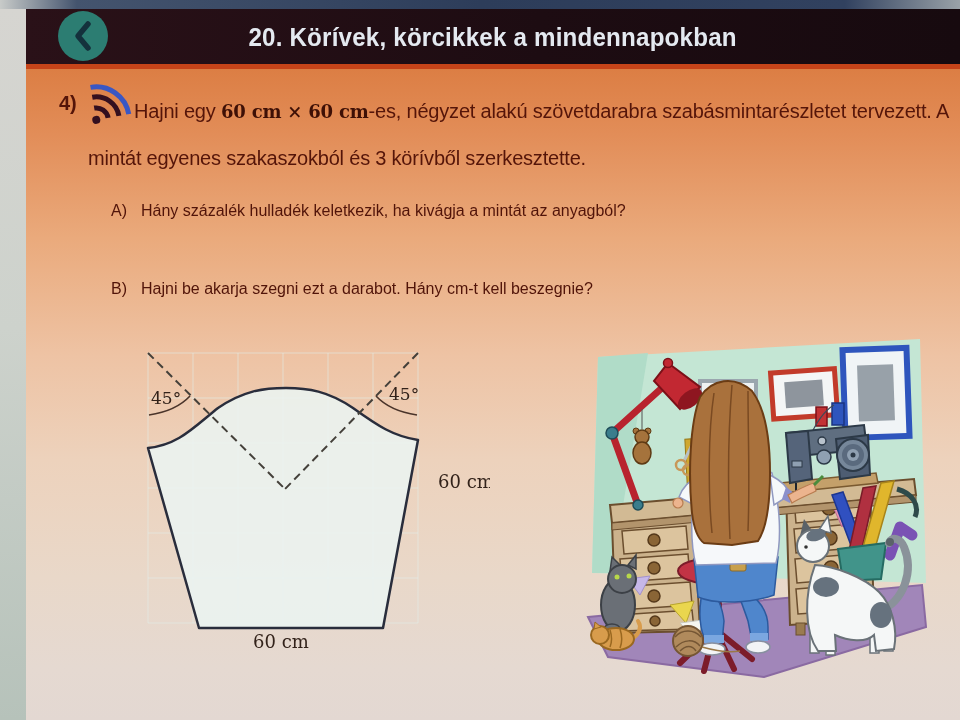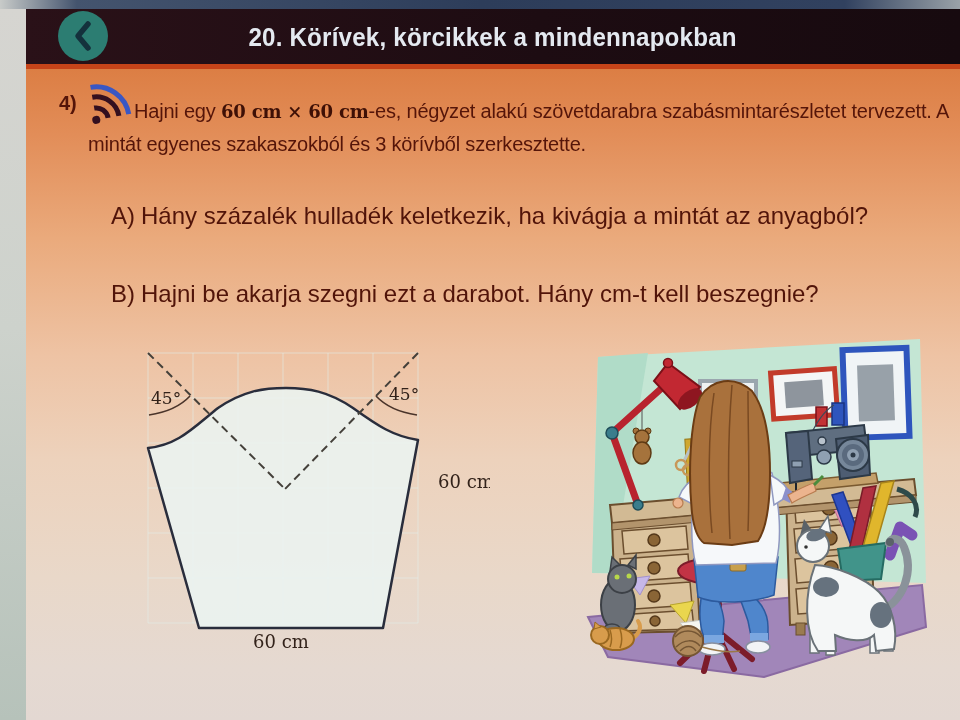--- a/index.html
+++ b/index.html
@@ -19,21 +19,21 @@
 
   .back-btn{position:absolute;left:58px;top:11px;width:50px;height:50px;border-radius:50%;
     background:#2c7d72;display:flex;align-items:center;justify-content:center;z-index:3;cursor:pointer;}
   .title-wrap{position:absolute;left:26px;top:22px;width:934px;text-align:center;z-index:3;}
   .title-wrap span{display:inline-block;transform:scaleX(.93);color:#e4e9f0;font-weight:bold;
     font-size:26px;letter-spacing:.2px;}
 
   .ptext{position:absolute;z-index:2;color:#551509;font-size:20px;letter-spacing:-.2px;white-space:nowrap;}
   .pnum{position:absolute;z-index:2;color:#551509;font-size:20px;font-weight:bold;}
   .dim{font-family:"DejaVu Serif",serif;font-weight:bold;font-size:18px;color:#3e1006;}
-  .q-row{position:absolute;z-index:2;color:#511409;font-size:24px;white-space:nowrap;}
+  .q-row{position:absolute;z-index:2;color:#511409;font-size:16px;white-space:nowrap;}
   .q-label{display:inline-block;width:30px;}
   .arcs-icon{position:absolute;left:86px;top:84px;z-index:2;}
 
   svg{display:block;}
   .fig{position:absolute;left:118px;top:345px;z-index:2;}
   .illu{position:absolute;left:582px;top:333px;z-index:2;}
   .fig-label{font-family:"DejaVu Serif",serif;fill:#32221a;}
 </style>
 </head>
 <body>
@@ -60,21 +60,21 @@
   <svg class="arcs-icon" width="46" height="42" viewBox="0 0 46 42">
     <g transform="rotate(-10 20 22)">
       <circle cx="8" cy="34" r="4" fill="#330f1f"></circle>
       <path d="M8,22 A12 12 0 0 1 20,34" fill="none" stroke="#330f1f" stroke-width="5"></path>
       <path d="M8,11 A23 23 0 0 1 31,34" fill="none" stroke="#35101f" stroke-width="5"></path>
       <path d="M8,1 A33 33 0 0 1 41,34" fill="none" stroke="#3a57c4" stroke-width="5"></path>
     </g>
   </svg>
 
   <div class="ptext" style="left:134px;top:100px;"><span>Hajni egy </span><span class="dim">60 cm</span><span class="dim"> × </span><span class="dim">60 cm</span><span>-es, négyzet alakú szövetdarabra szabásmintarészletet tervezett. A</span></div>
-  <div class="ptext" style="left:88px;top:133px;">mintát egyenes szakaszokból és 3 körívből szerkesztette.</div>
+  <div class="ptext" style="left:88px;top:147px;">mintát egyenes szakaszokból és 3 körívből szerkesztette.</div>
 
   <div class="q-row" style="left:111px;top:202px;"><span class="q-label">A)</span><span>Hány százalék hulladék keletkezik, ha kivágja a mintát az anyagból?</span></div>
   <div class="q-row" style="left:111px;top:280px;"><span class="q-label">B)</span><span>Hajni be akarja szegni ezt a darabot. Hány cm-t kell beszegnie?</span></div>
 
   <svg class="fig" width="372" height="322" viewBox="0 0 372 322">
     <g stroke="#e2f1ec" stroke-opacity="0.55" stroke-width="1">
       <line x1="30" y1="8" x2="30" y2="278"></line>
         <line x1="75" y1="8" x2="75" y2="278"></line>
       <line x1="120" y1="8" x2="120" y2="278"></line>
         <line x1="165" y1="8" x2="165" y2="278"></line>

